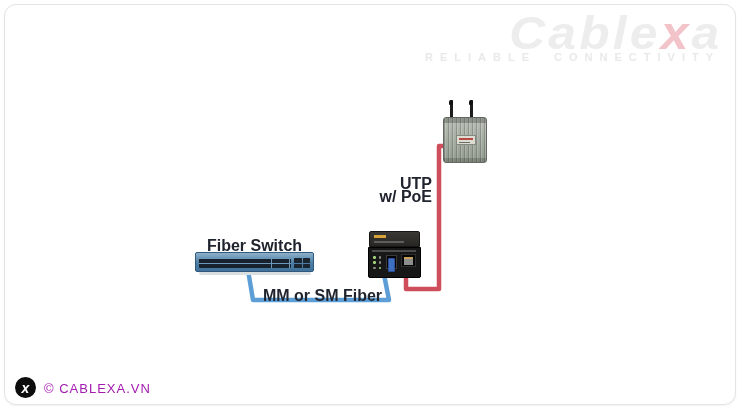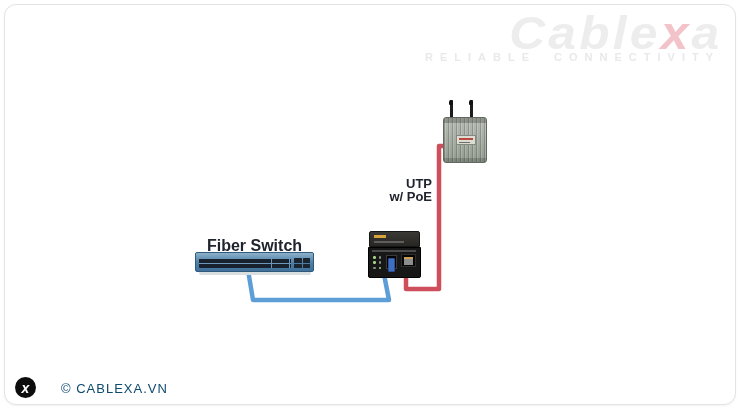--- a/index.html
+++ b/index.html
@@ -20,21 +20,21 @@
     letter-spacing:3px; color:#ededed; white-space:nowrap;
     transform:scaleX(1.08); transform-origin:right top;
   }
   .wm-brand .accent { color:#f3c3ca; }
   .wm-tagline {
     position:absolute; top:51px; right:20px;
     font-size:11px; font-weight:600; letter-spacing:7px; word-spacing:8px;
     color:#e9e9e9; white-space:nowrap;
   }
   
-  .lbl { position:absolute; font-size:13px; font-weight:bold; color:#20242e; }
+  .lbl { position:absolute; font-size:16px; font-weight:bold; color:#20242e; }
   .lbl-switch { left:195px; top:237px; width:119px; text-align:center; font-size:16px; }
   .lbl-fiber  { left:250px; top:287px; width:145px; text-align:center; }
   .lbl-utp    { right:308px; top:177px; text-align:right; line-height:13px; }
   
   svg.cables { position:absolute; left:0; top:0; pointer-events:none; }
   
   .switch-base { position:absolute; left:199px; top:271px; width:112px; height:4px;
     background:#d9dee1; border-radius:2px; }
   .switch {
     position:absolute; left:195px; top:252px; width:119px; height:20px;
@@ -100,22 +100,22 @@
   .ap-plate .l1 { position:absolute; left:2px; top:2px; width:14px; height:1.5px; background:#b84a42; }
   .ap-plate .l2 { position:absolute; left:2px; top:5.5px; width:11px; height:1.5px; background:#6b6f68; }
   
   .footer-logo {
     position:absolute; left:15px; top:377px; width:21px; height:21px;
     background:#0d0d0d; border-radius:50%;
     display:flex; align-items:center; justify-content:center;
     color:#fff; font-size:14px; font-weight:bold; font-style:italic; line-height:1;
   }
   .footer-copy {
-    position:absolute; left:61px; top:381px;
-    font-size:13px; color:#0c4a6e; letter-spacing:1px;
+    position:absolute; left:44px; top:381px;
+    font-size:13px; color:#a21caf; letter-spacing:1px;
   }
 </style>
 </head>
 <body>
 
 <div id="stage">
   <div class="card"></div>
 
   <div class="wm-brand"><span>Cable</span><span class="accent">x</span><span>a</span></div>
   <div class="wm-tagline">RELIABLE CONNECTIVITY</div>
@@ -168,20 +168,21 @@
   </div>
   <div class="ap-body">
     <div class="edge-top"></div>
     <div class="edge-bottom"></div>
     <div class="ap-plate">
       <div class="l1"></div>
         <div class="l2"></div>
     </div>
   </div>
 
+  <div class="lbl lbl-fiber">MM or SM Fiber</div>
   <div class="lbl lbl-utp">
     <div>UTP</div>
     <div>w/ PoE</div>
   </div>
 
   <div class="footer-logo">
       <span>x</span>
     </div>
   <div class="footer-copy">© CABLEXA.VN</div>
 </div>

